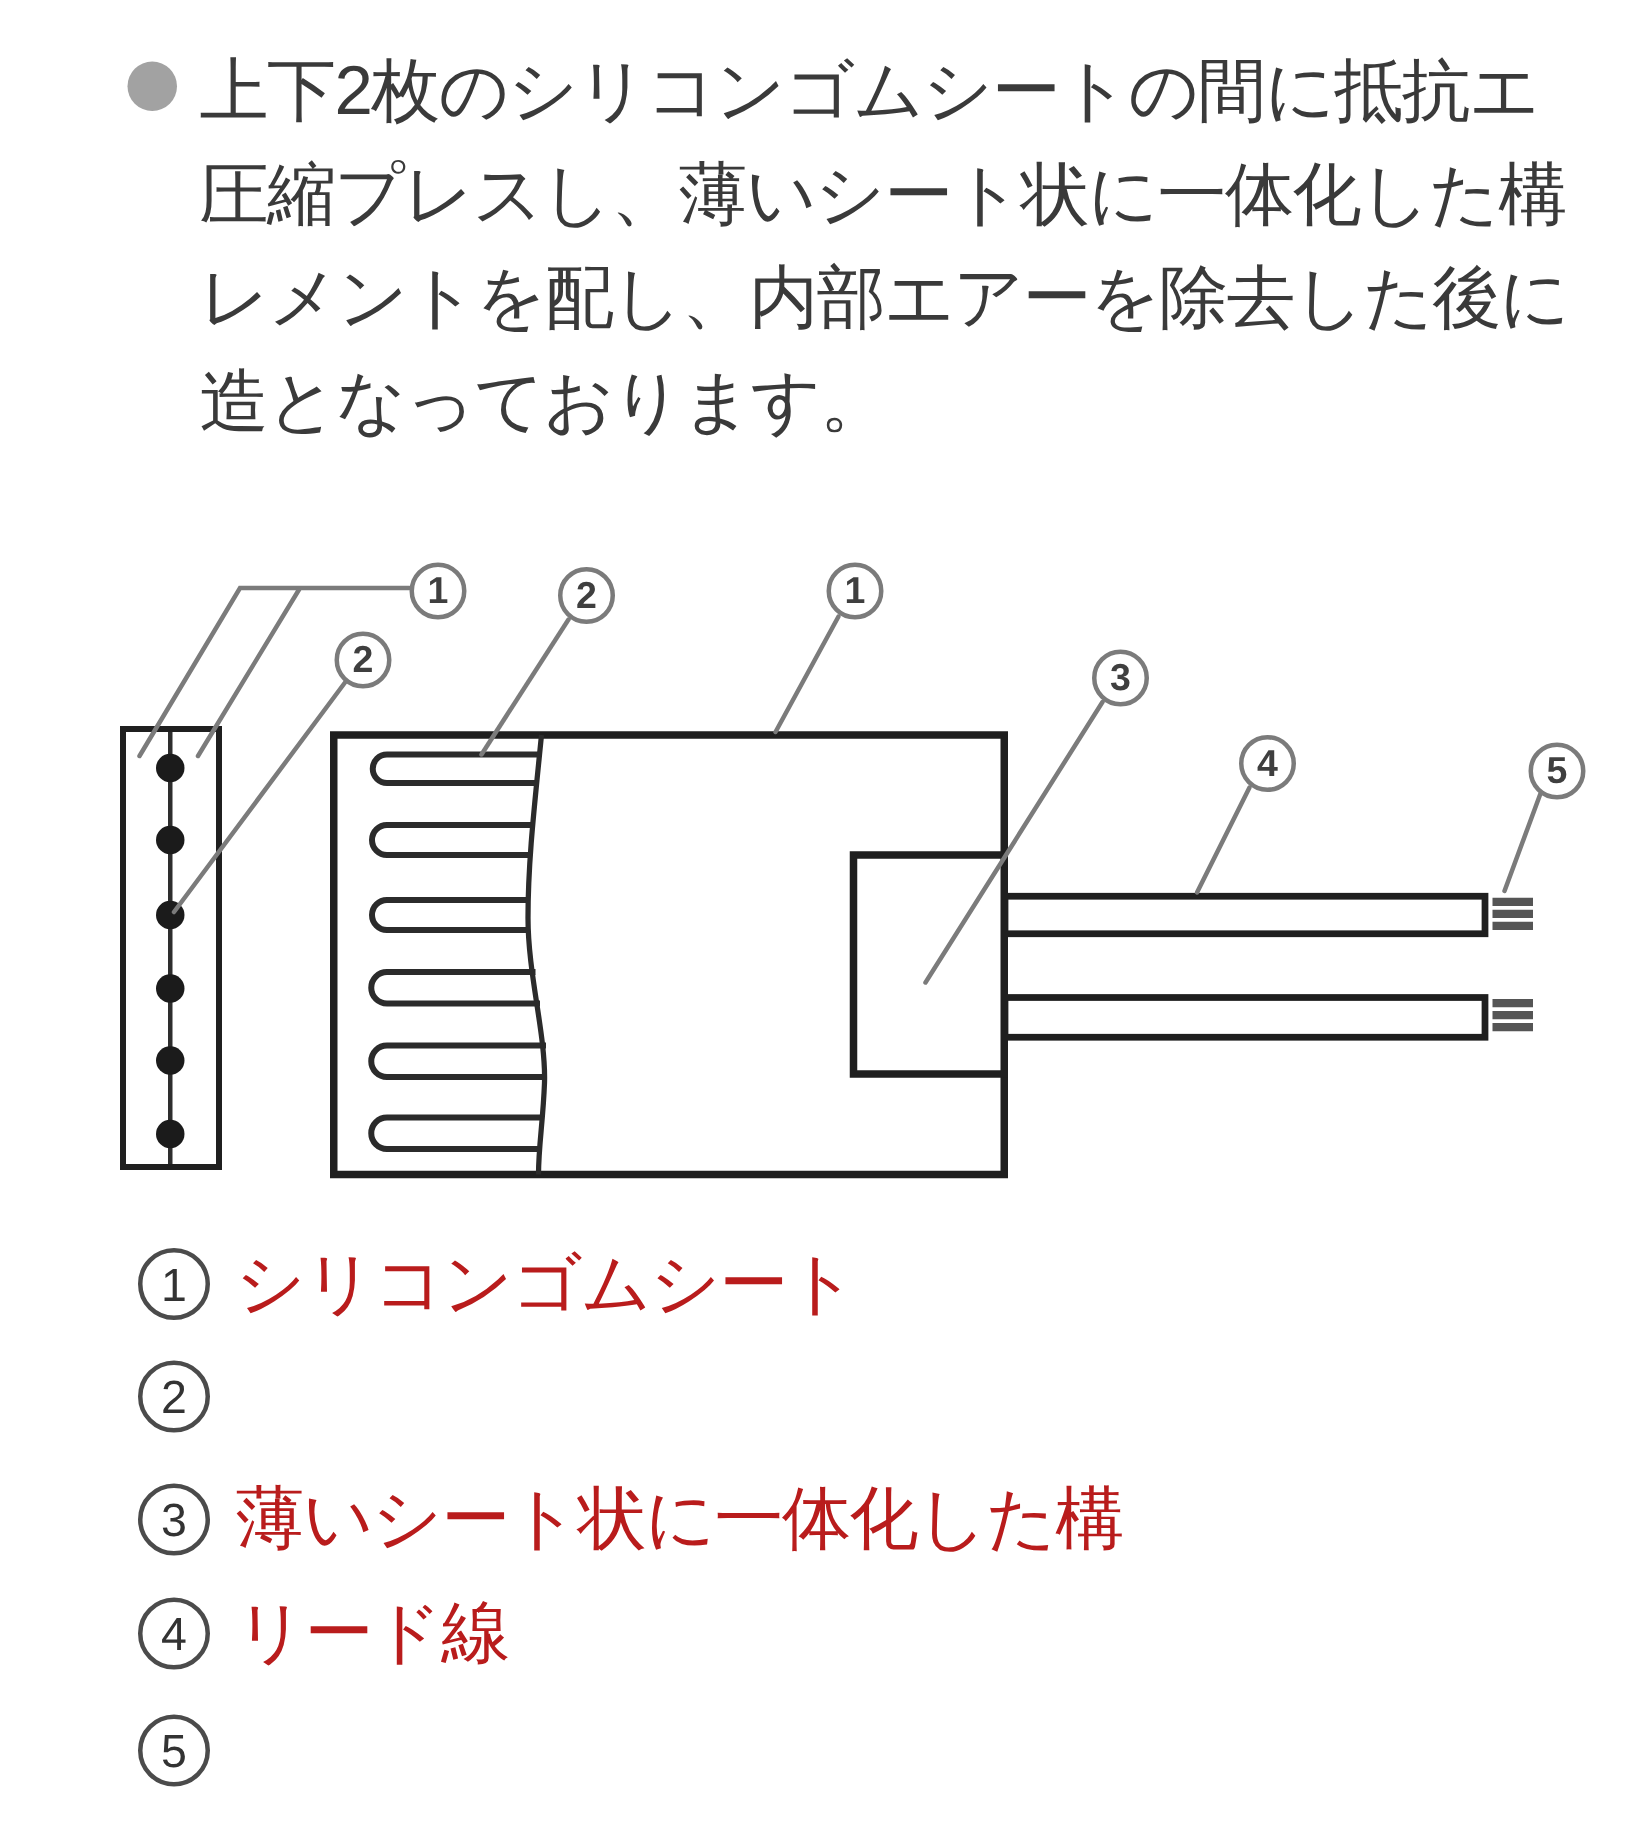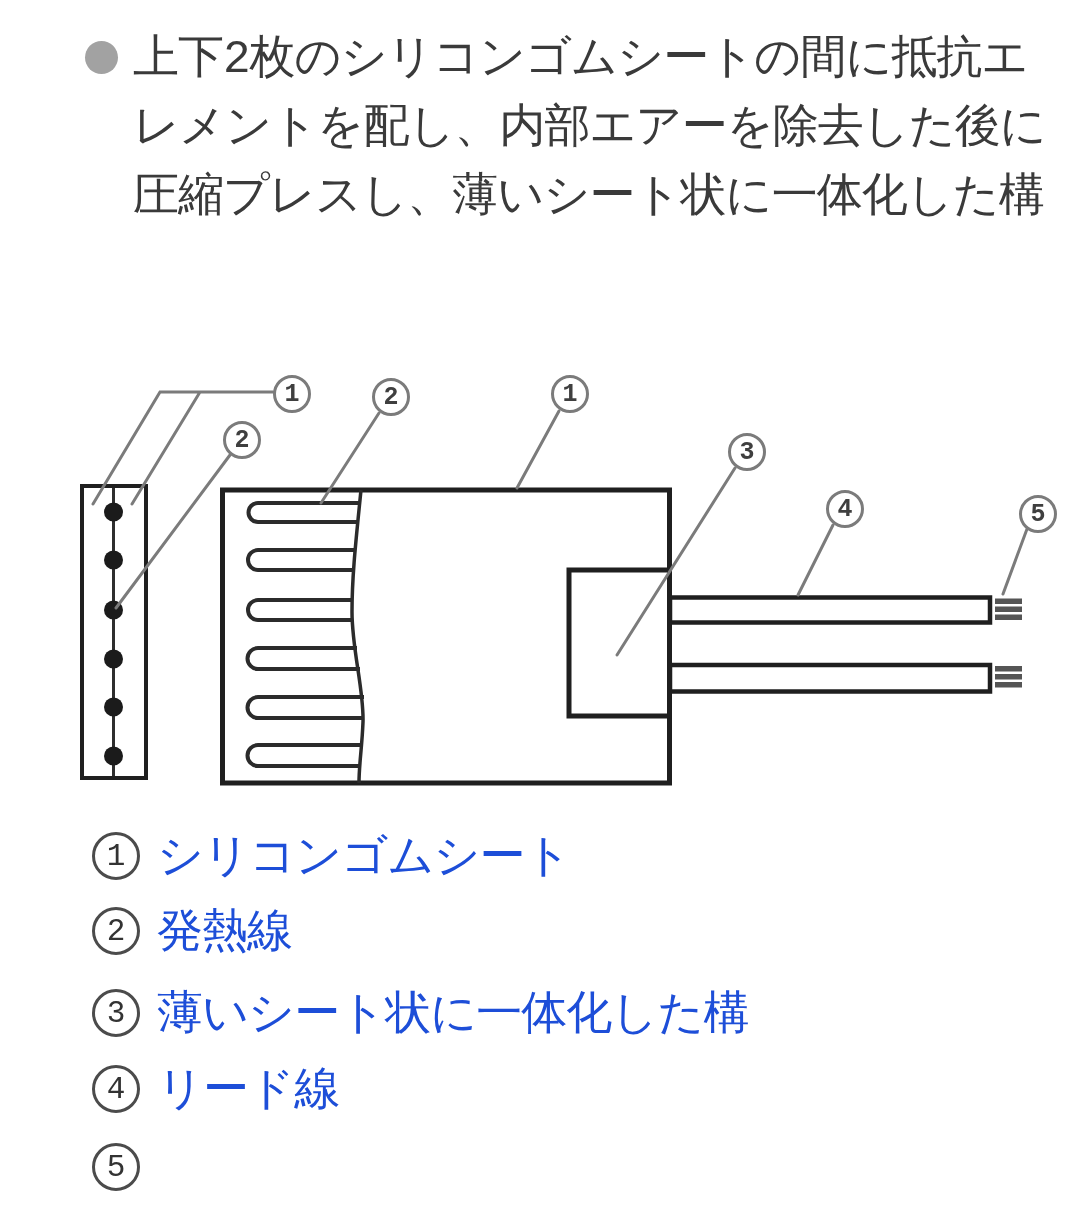--- a/index.html
+++ b/index.html
@@ -1,21 +1,21 @@
 <!DOCTYPE html>
 <html><head>
 <meta charset="utf-8">
 <style>
   html,body{margin:0;padding:0;background:#ffffff;}
   .page{
     position:relative;
     width:1092px;height:1220px;
     background:#ffffff;
     overflow:hidden;
-    font-family:Liberation Mono, monospace;
+    font-family:Liberation Sans, sans-serif;
   }
   
   .bullet{
     position:absolute;left:85px;top:41px;
     width:33px;height:33px;border-radius:50%;
     background:#a2a2a2;
   }
   .para{
     position:absolute;left:133px;top:26px;width:950px;
     font-size:46px;line-height:69px;letter-spacing:-1px;
@@ -45,33 +45,34 @@
   }
   .lg-r1{top:831px;} .lg-r2{top:906px;} .lg-r3{top:988px;}
   .lg-r4{top:1064px;} .lg-r5{top:1142px;}
   .lg-num{
     width:48px;height:48px;border-radius:50%;
     border:3px solid #4b4b4b;box-sizing:border-box;background:#fff;
     display:flex;align-items:center;justify-content:center;
     font-size:31px;color:#333;line-height:1;flex:0 0 auto;
   }
   .lg-label{
-    font-size:46px;color:#1d4ed8;letter-spacing:-1px;white-space:nowrap;
+    font-size:46px;color:#b91c1c;letter-spacing:-1px;white-space:nowrap;
   }
 </style>
 </head>
 <body>
 
 <div class="page">
 
   <div class="bullet"></div>
   <div class="para">
     <div class="pline">上下2枚のシリコンゴムシートの間に抵抗エ</div>
+    <div class="pline">圧縮プレスし、薄いシート状に一体化した構</div>
     <div class="pline">レメントを配し、内部エアーを除去した後に</div>
-    <div class="pline">圧縮プレスし、薄いシート状に一体化した構</div>
+    <div class="pline">造となっております。</div>
   </div>
 
   <svg class="art" viewBox="0 0 1092 1220">
 
     <g>
       <rect x="82" y="486" width="64" height="292" fill="#ffffff" stroke="#1f1f1f" stroke-width="4"></rect>
       <line x1="113.5" y1="488" x2="113.5" y2="776" stroke="#2e2e2e" stroke-width="3"></line>
       <g fill="#1b1b1b">
         <circle cx="113.5" cy="512" r="9.5"></circle>
         <circle cx="113.5" cy="560" r="9.5"></circle>
@@ -127,21 +128,20 @@
   <div class="co co-3">3</div>
   <div class="co co-4">4</div>
   <div class="co co-5">5</div>
 
   <div class="legend-row lg-r1">
     <span class="lg-num">1</span>
     <span class="lg-label">シリコンゴムシート</span>
   </div>
   <div class="legend-row lg-r2">
     <span class="lg-num">2</span>
-    <span class="lg-label">発熱線</span>
   </div>
   <div class="legend-row lg-r3">
     <span class="lg-num">3</span>
     <span class="lg-label">薄いシート状に一体化した構</span>
   </div>
   <div class="legend-row lg-r4">
     <span class="lg-num">4</span>
     <span class="lg-label">リード線</span>
   </div>
   <div class="legend-row lg-r5">

